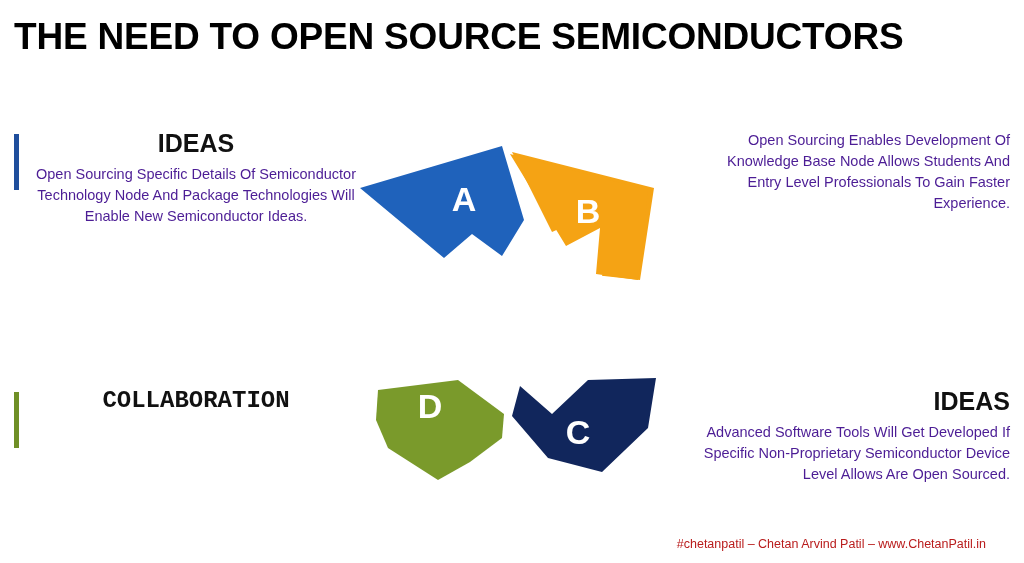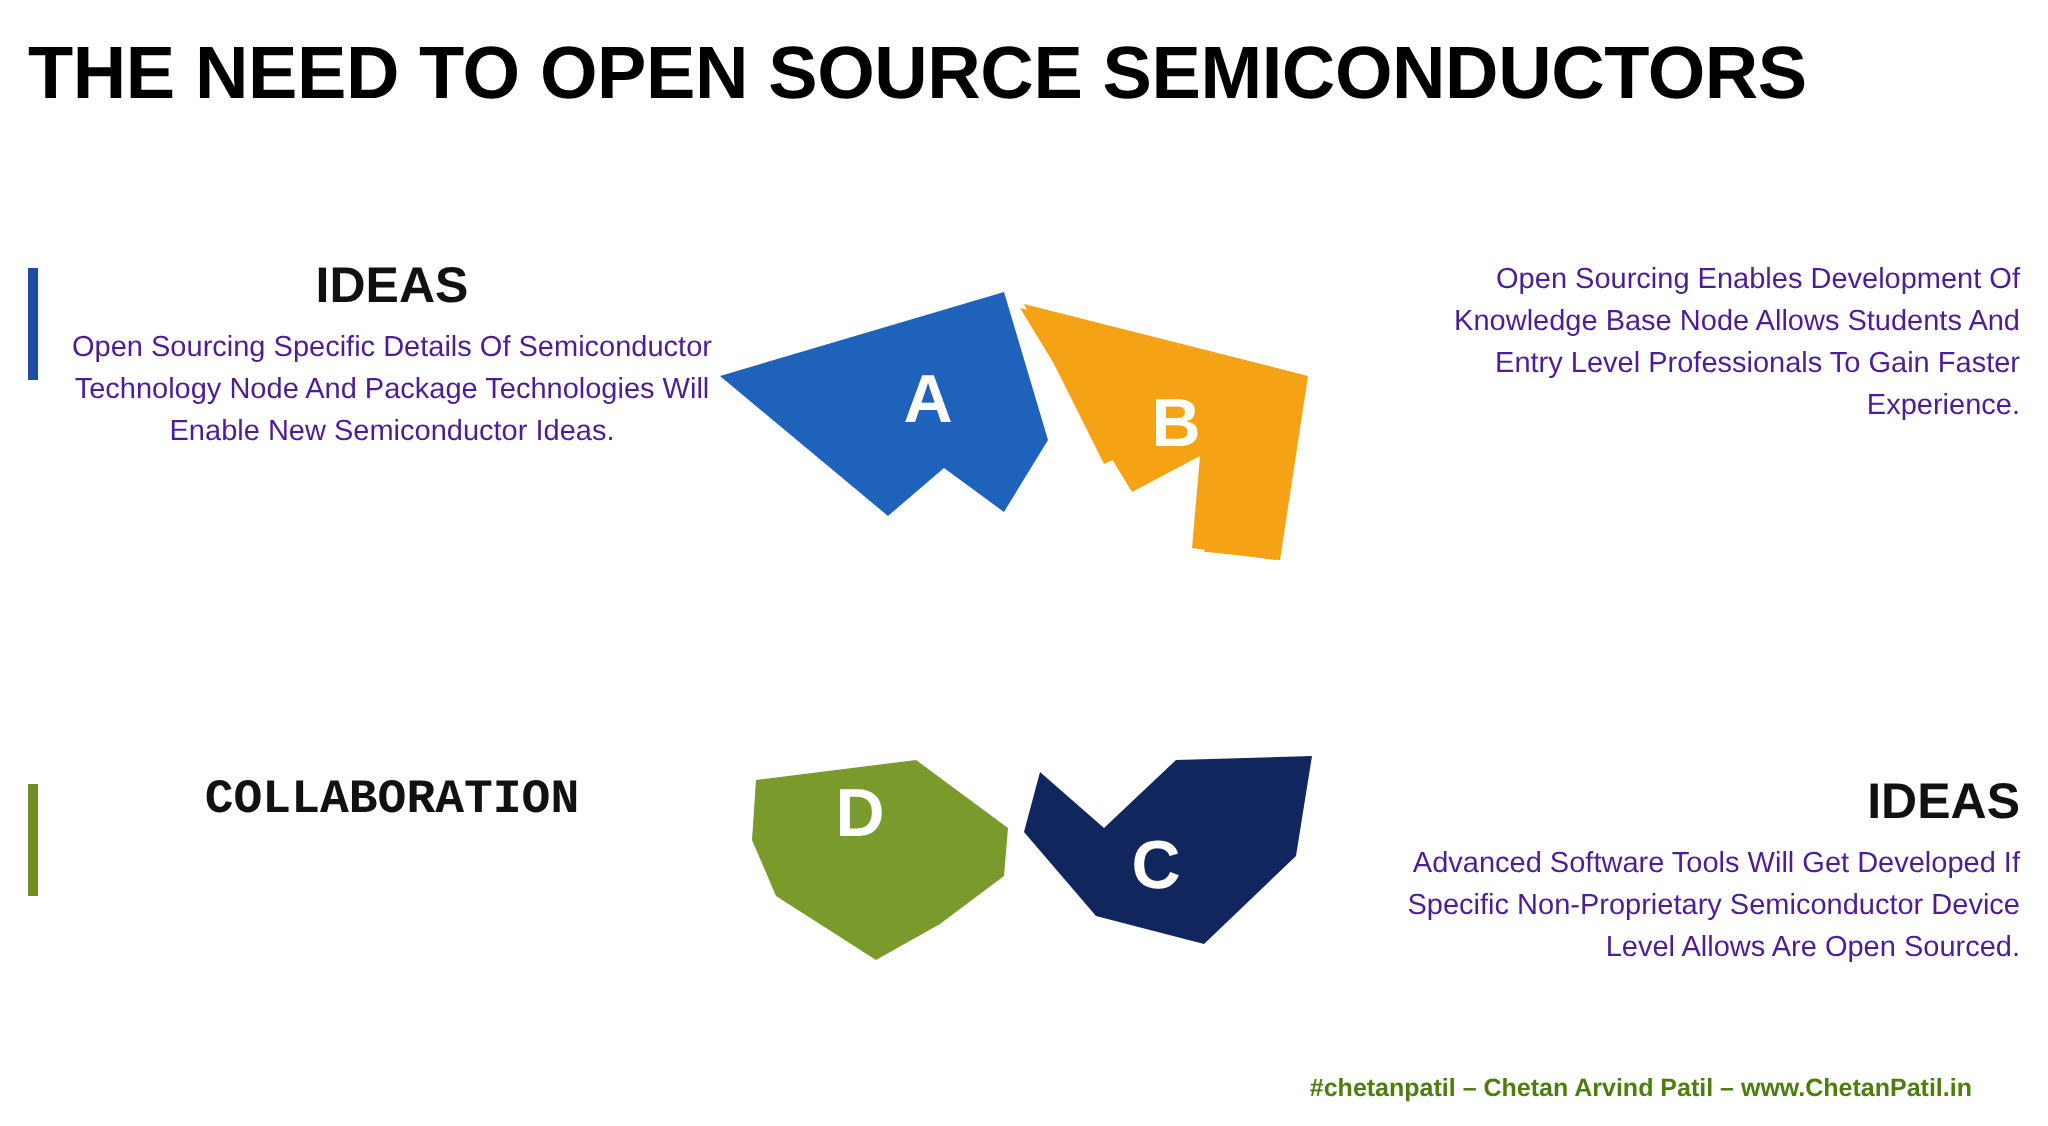--- a/index.html
+++ b/index.html
@@ -92,22 +92,22 @@
     font-weight: bold;
     fill: #ffffff;
   }
 
   
   .footer {
     position: absolute;
     right: 14px;
     bottom: 12px;
     font-size: 12.5px;
-    font-weight: bold;
-    color: #4d7c0f;
+    font-weight: normal;
+    color: #b91c1c;
     text-align: right;
   }
 </style>
 </head>
 <body>
 
 <div class="slide">
 
   <div class="title">THE NEED TO OPEN SOURCE SEMICONDUCTORS</div>
 

